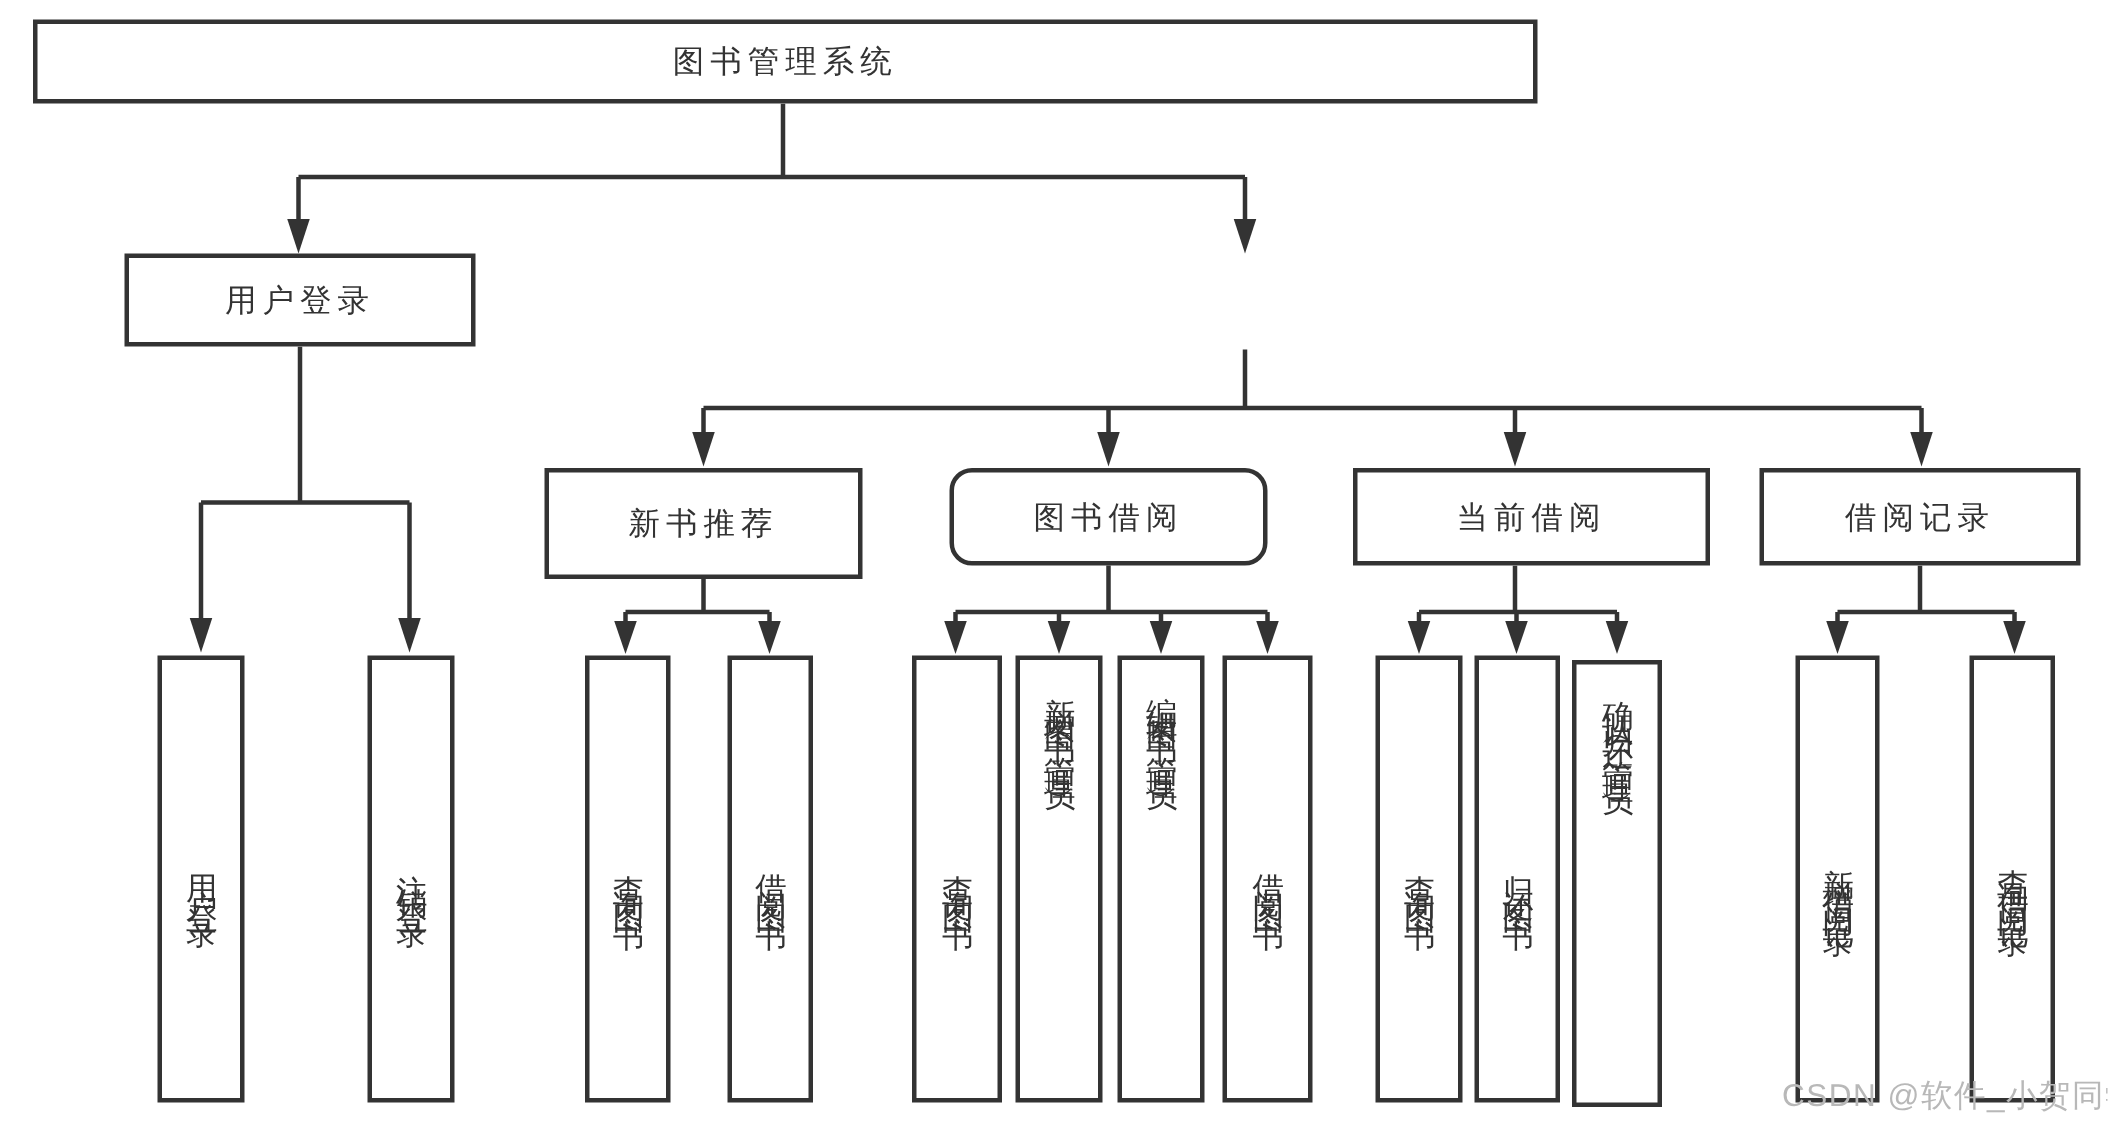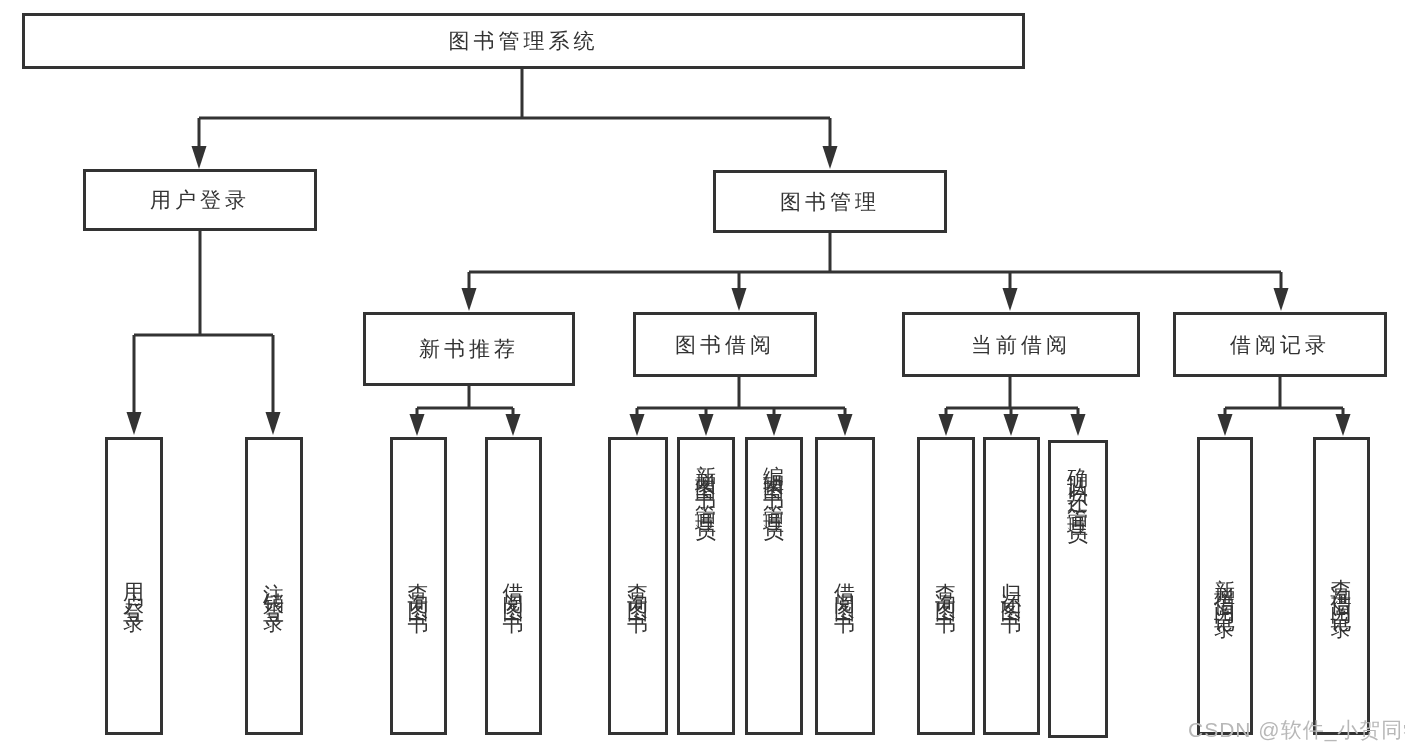--- a/index.html
+++ b/index.html
@@ -61,28 +61,25 @@
     </g>
   </svg>
 
   <div class="node" style="left:22px;top:13px;width:1003px;height:56px;">
     <span class="hlabel">图书管理系统</span>
   </div>
 
   <div class="node" style="left:83px;top:169px;width:234px;height:62px;">
     <span class="hlabel">用户登录</span>
   </div>
-  <div class="node" style="left:713px;top:170px;width:234px;height:63px;">
-    <span class="hlabel">图书管理</span>
-  </div>
 
   <div class="node" style="left:363px;top:312px;width:212px;height:74px;">
     <span class="hlabel">新书推荐</span>
   </div>
-  <div class="node" style="left:633px;top:312px;width:184px;height:65px;">
+  <div class="node" style="left:633px;top:312px;width:212px;height:65px;border-radius:15px;">
     <span class="hlabel">图书借阅</span>
   </div>
   <div class="node" style="left:902px;top:312px;width:238px;height:65px;">
     <span class="hlabel">当前借阅</span>
   </div>
   <div class="node" style="left:1173px;top:312px;width:214px;height:65px;">
     <span class="hlabel">借阅记录</span>
   </div>
 
   <div class="node vnode" style="left:105px;top:437px;width:58px;height:298px;">

